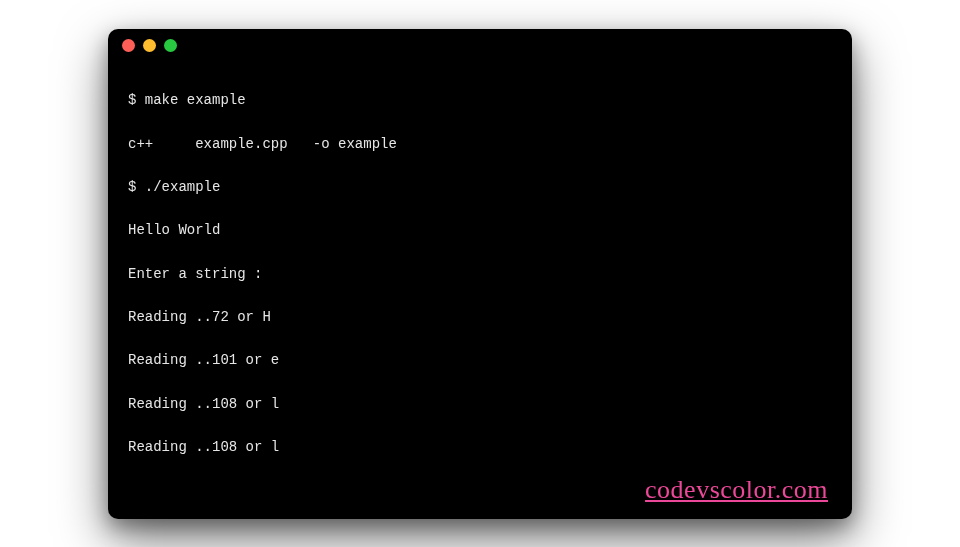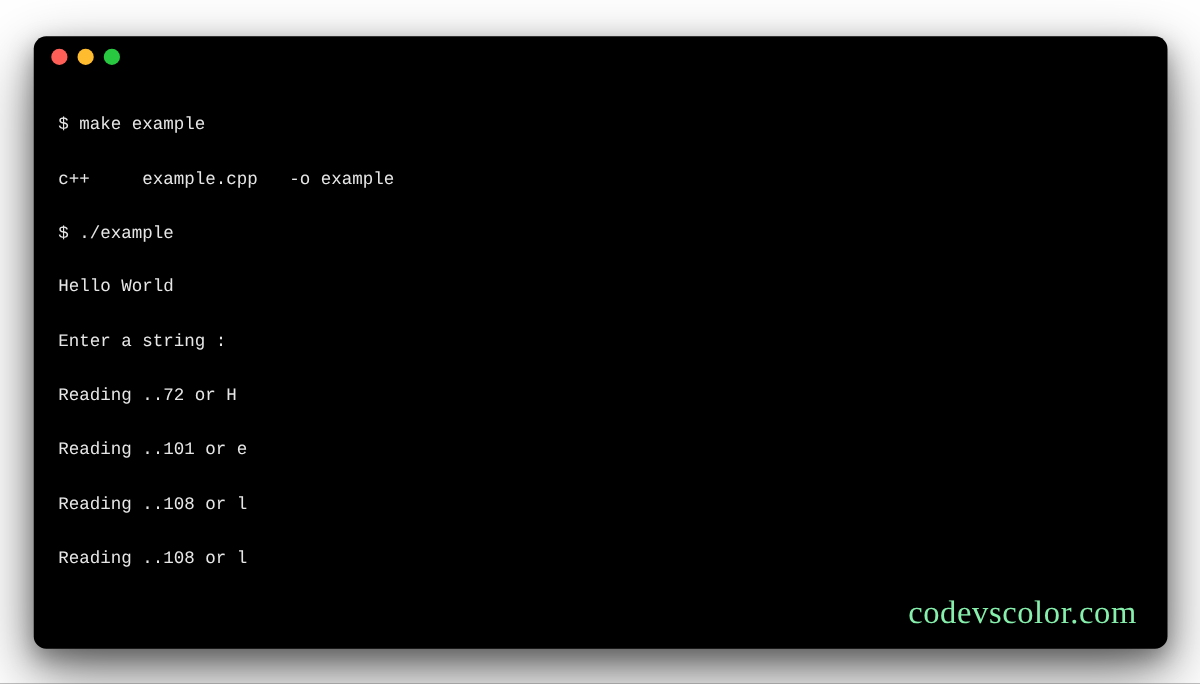--- a/index.html
+++ b/index.html
@@ -6,21 +6,21 @@
     body {
       width: 960px;
       height: 547px;
       background: #fff;
       display: flex;
       align-items: center;
       justify-content: center;
       font-family: Menlo, Monaco, "Courier New", monospace;
     }
     .terminal-window {
-      width: 907px;
+      width: 744px;
       height: 490px;
       background: #000;
       border-radius: 10px;
       box-shadow: 0 20px 50px rgba(0,0,0,0.5), 0 8px 20px rgba(0,0,0,0.35);
       position: relative;
       overflow: hidden;
     }
     .titlebar {
       height: 34px;
       display: flex;
@@ -41,24 +41,25 @@
       color: #e6e6e6;
       font-size: 14px;
       line-height: 1.55;
       white-space: pre;
     }
     .line { display: block; }
     .watermark {
       position: absolute;
       right: 24px;
       bottom: 14px;
-      color: #86efac;
+      color: #ec4899;
       font-family: "Brush Script MT", "Segoe Script", cursive;
       font-size: 26px;
       letter-spacing: 0.5px;
+      text-decoration: underline;
     }
   </style>
 </head>
 <body>
 
 <div class="terminal-window">
   <div class="titlebar">
     <div class="traffic-light red"></div>
     <div class="traffic-light yellow"></div>
     <div class="traffic-light green"></div>

